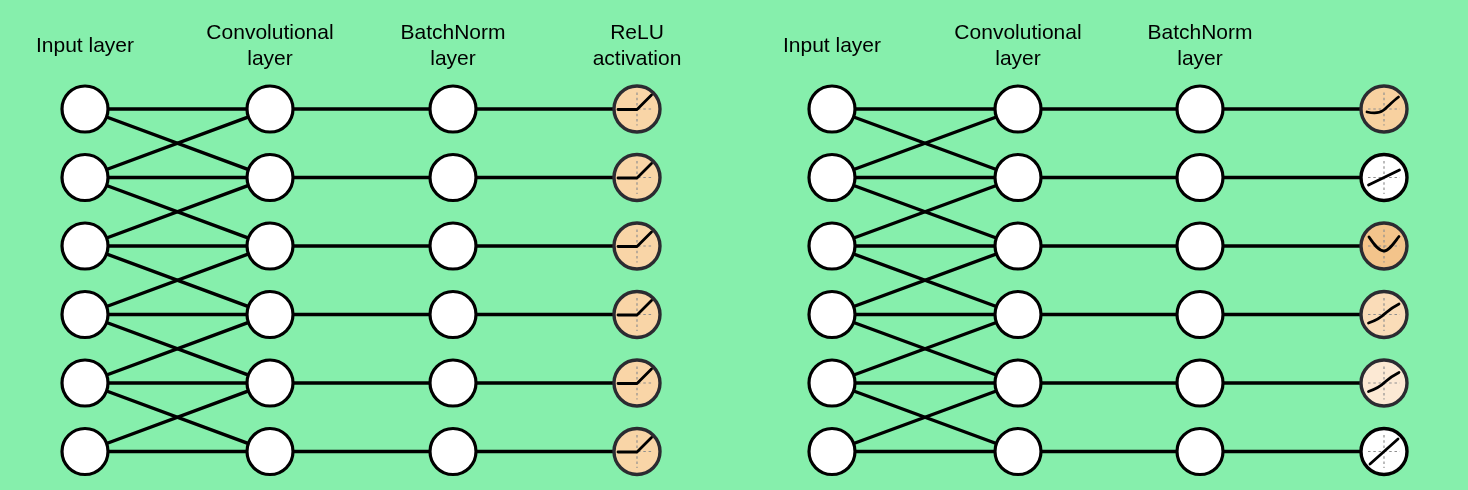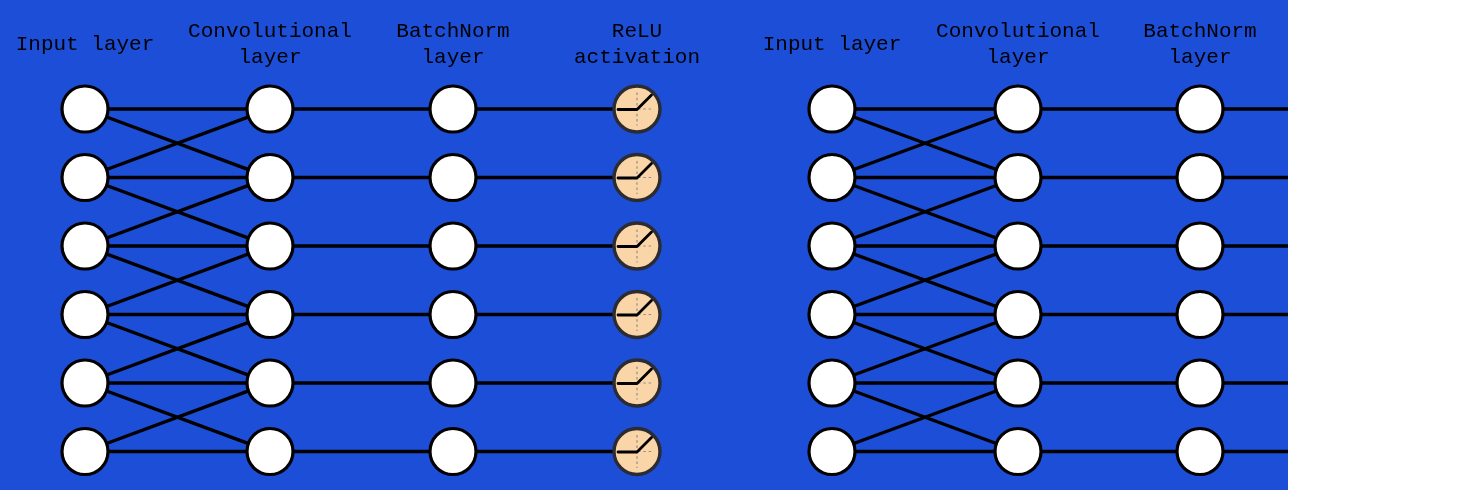--- a/index.html
+++ b/index.html
@@ -1,17 +1,17 @@
 <!DOCTYPE html>
 <html><head>
 <meta charset="utf-8">
 <style>
   html,body{margin:0;padding:0;background:#ffffff;}
   body{width:1468px;height:490px;font-family:"Liberation Sans",sans-serif;}
-  .figure{position:relative;width:1288px;height:490px;background:#1d4ed8;overflow:hidden;font-family:Liberation Mono, monospace;}
+  .figure{position:relative;width:1468px;height:490px;background:#86efac;overflow:hidden;}
   .figure svg{position:absolute;left:0;top:0;}
   .col-header{
     position:absolute;top:16px;height:58px;transform:translateX(-50%);
     display:flex;flex-direction:column;justify-content:center;align-items:center;
     font-size:21px;line-height:26px;color:#000;text-align:center;white-space:nowrap;
   }
   .col-header span:empty{display:none;}
 </style>
 </head>
 <body>

